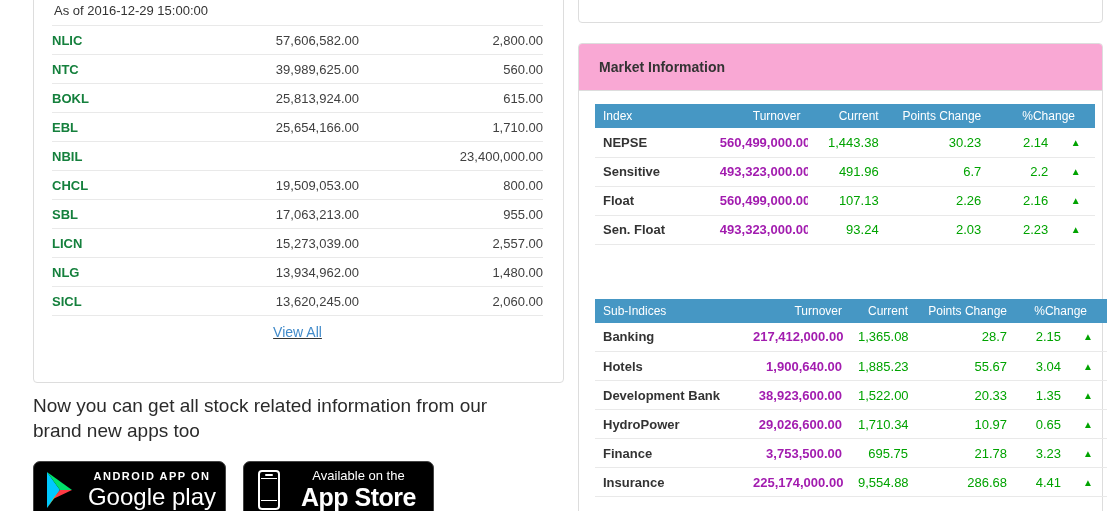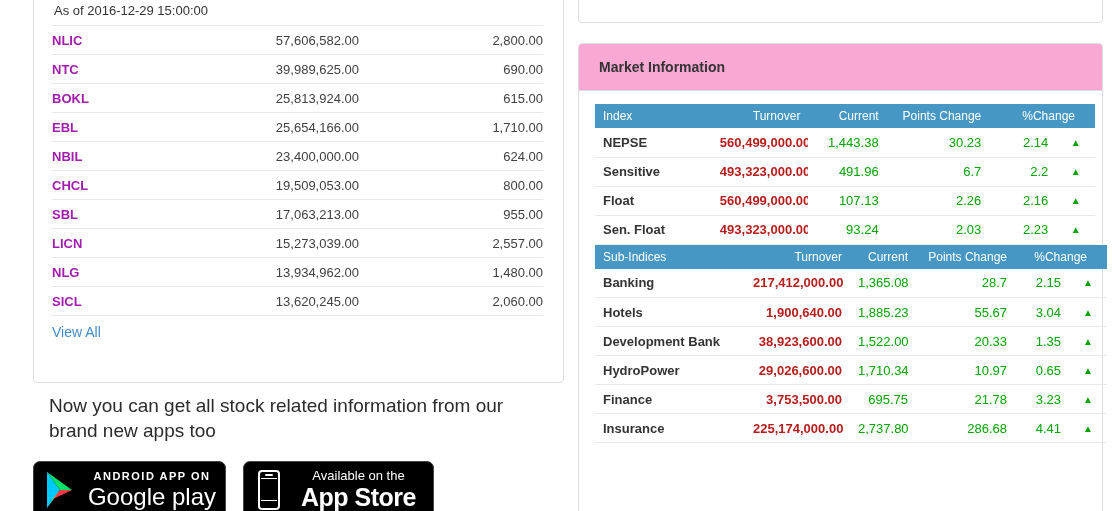--- a/index.html
+++ b/index.html
@@ -17,29 +17,29 @@
     font-family:"Liberation Sans","DejaVu Sans",sans-serif;
     color:var(--text);font-size:13px;
   }
   .panel{position:absolute;background:#fff;border:1px solid var(--border);border-radius:4px;}
 
   
   #left-panel{left:33px;top:-7px;width:531px;height:390px;}
   #left-panel .inner{padding:0 20px 0 18px;}
   .asof{padding:9px 2px 7px;border-bottom:1px solid var(--sep);font-size:13px;color:#333;}
   .lrow{display:flex;align-items:center;height:29px;border-bottom:1px solid var(--sep);}
-  .lrow .sym{flex:1;font-weight:bold;color:#a21caf;}
+  .lrow .sym{flex:1;font-weight:bold;color:#15803d;}
   .lrow .num{text-align:right;color:#404040;}
   .lrow .num.t{width:180px;}
   .lrow .num.p{width:184px;}
-  .viewall-row{height:32px;display:flex;align-items:center;justify-content:flex-start;}
+  .viewall-row{height:32px;display:flex;align-items:center;justify-content:center;text-decoration:underline;}
   .viewall-row a{color:var(--link);text-decoration:none;font-size:14px;cursor:pointer;}
 
   
-  #promo-text{position:absolute;left:49px;top:393px;width:500px;font-size:19px;line-height:25px;color:#2b2b2b;}
+  #promo-text{position:absolute;left:33px;top:393px;width:500px;font-size:19px;line-height:25px;color:#2b2b2b;}
   #badges{position:absolute;left:33px;top:461px;width:410px;height:58px;}
   .badge{position:absolute;top:0;height:58px;background:#000;border:1px solid #444;border-radius:7px;display:flex;align-items:center;color:#fff;}
   #gp-badge{left:0;width:193px;padding-left:13px;}
   #as-badge{left:210px;width:191px;padding-left:14px;}
   .badge .txt{display:flex;flex-direction:column;align-items:center;flex:1;padding-right:0;}
   .gp-line1{font-size:11px;letter-spacing:1.5px;font-weight:bold;white-space:nowrap;}
   .gp-line2{font-size:24px;font-family:Liberation Sans, sans-serif;white-space:nowrap;margin-top:1px;}
   .as-line1{font-size:13px;white-space:nowrap;}
   .as-line2{font-size:25px;font-weight:bold;white-space:nowrap;letter-spacing:-0.5px;text-align:center;}
   .phone{width:22px;height:40px;border:2px solid #fff;border-radius:4px;position:relative;margin-right:4px;flex:none;}
@@ -51,24 +51,24 @@
   #cut-panel{left:578px;top:-32px;width:525px;height:55px;}
   #market-panel{left:578px;top:43px;width:525px;height:600px;}
   .panel-heading{height:47px;line-height:47px;background:#f9a8d4;border-bottom:1px solid var(--border);border-radius:3px 3px 0 0;padding-left:20px;font-weight:bold;font-size:14px;color:#333;}
   .panel-body{padding:13px 7px 0 16px;}
   table.mkt{width:100%;border-collapse:collapse;table-layout:fixed;font-size:13px;}
   table.mkt th{background:var(--blue);color:#fff;font-weight:normal;font-size:12px;height:24px;padding:0 8px;text-align:right;white-space:nowrap;}
   table.mkt th.name{text-align:left;}
   table.mkt th.pct{padding-right:20px;}
   table.mkt td{height:29px;border-bottom:1px solid var(--sep);padding:0 8px;text-align:right;white-space:nowrap;overflow:hidden;}
   table.mkt td.name{text-align:left;font-weight:bold;color:#333;}
-  table.mkt td.bold{font-weight:bold;color:#b91c1c;}
+  table.mkt td.bold{font-weight:bold;color:#a21caf;}
   table.mkt td.green{color:var(--green);}
   table.mkt td.arrow{text-align:center;padding:0 4px;font-size:10px;color:var(--green);}
-  #subindices-table{}
+  #subindices-table{margin-top:54px;}
   
   #index-table col.c-name{width:115px;}  #index-table col.c-turn{width:95px;}
   #index-table col.c-curr{width:77px;}   #index-table col.c-pts{width:101px;}
   #index-table col.c-pct{width:66px;}    #index-table col.c-arr{width:38px;}
   
   #subindices-table col.c-name{width:150px;} #subindices-table col.c-turn{width:105px;}
   #subindices-table col.c-curr{width:66px;}  #subindices-table col.c-pts{width:99px;}
   #subindices-table col.c-pct{width:54px;}   #subindices-table col.c-arr{width:38px;}
 </style>
 </head>
@@ -79,36 +79,35 @@
     <div class="asof">As of 2016-12-29 15:00:00</div>
     <div id="left-rows">
         <div class="lrow">
           <span class="sym">NLIC</span>
           <span class="num t">57,606,582.00</span>
           <span class="num p">2,800.00</span>
         </div>
         <div class="lrow">
           <span class="sym">NTC</span>
           <span class="num t">39,989,625.00</span>
-          <span class="num p">690.00</span>
+          <span class="num p">560.00</span>
         </div>
         <div class="lrow">
           <span class="sym">BOKL</span>
           <span class="num t">25,813,924.00</span>
           <span class="num p">615.00</span>
         </div>
         <div class="lrow">
           <span class="sym">EBL</span>
           <span class="num t">25,654,166.00</span>
           <span class="num p">1,710.00</span>
         </div>
         <div class="lrow">
           <span class="sym">NBIL</span>
           <span class="num t">23,400,000.00</span>
-          <span class="num p">624.00</span>
         </div>
         <div class="lrow">
           <span class="sym">CHCL</span>
           <span class="num t">19,509,053.00</span>
           <span class="num p">800.00</span>
         </div>
         <div class="lrow">
           <span class="sym">SBL</span>
           <span class="num t">17,063,213.00</span>
           <span class="num p">955.00</span>
@@ -274,21 +273,21 @@
             <td class="name">Finance</td>
             <td class="bold">3,753,500.00</td>
             <td class="green">695.75</td>
             <td class="green">21.78</td>
             <td class="green">3.23</td>
             <td class="arrow">▲</td>
           </tr>
           <tr>
             <td class="name">Insurance</td>
             <td class="bold">225,174,000.00</td>
-            <td class="green">2,737.80</td>
+            <td class="green">9,554.88</td>
             <td class="green">286.68</td>
             <td class="green">4.41</td>
             <td class="arrow">▲</td>
           </tr>
         </tbody>
     </table>
 
   </div>
 </div>
 

